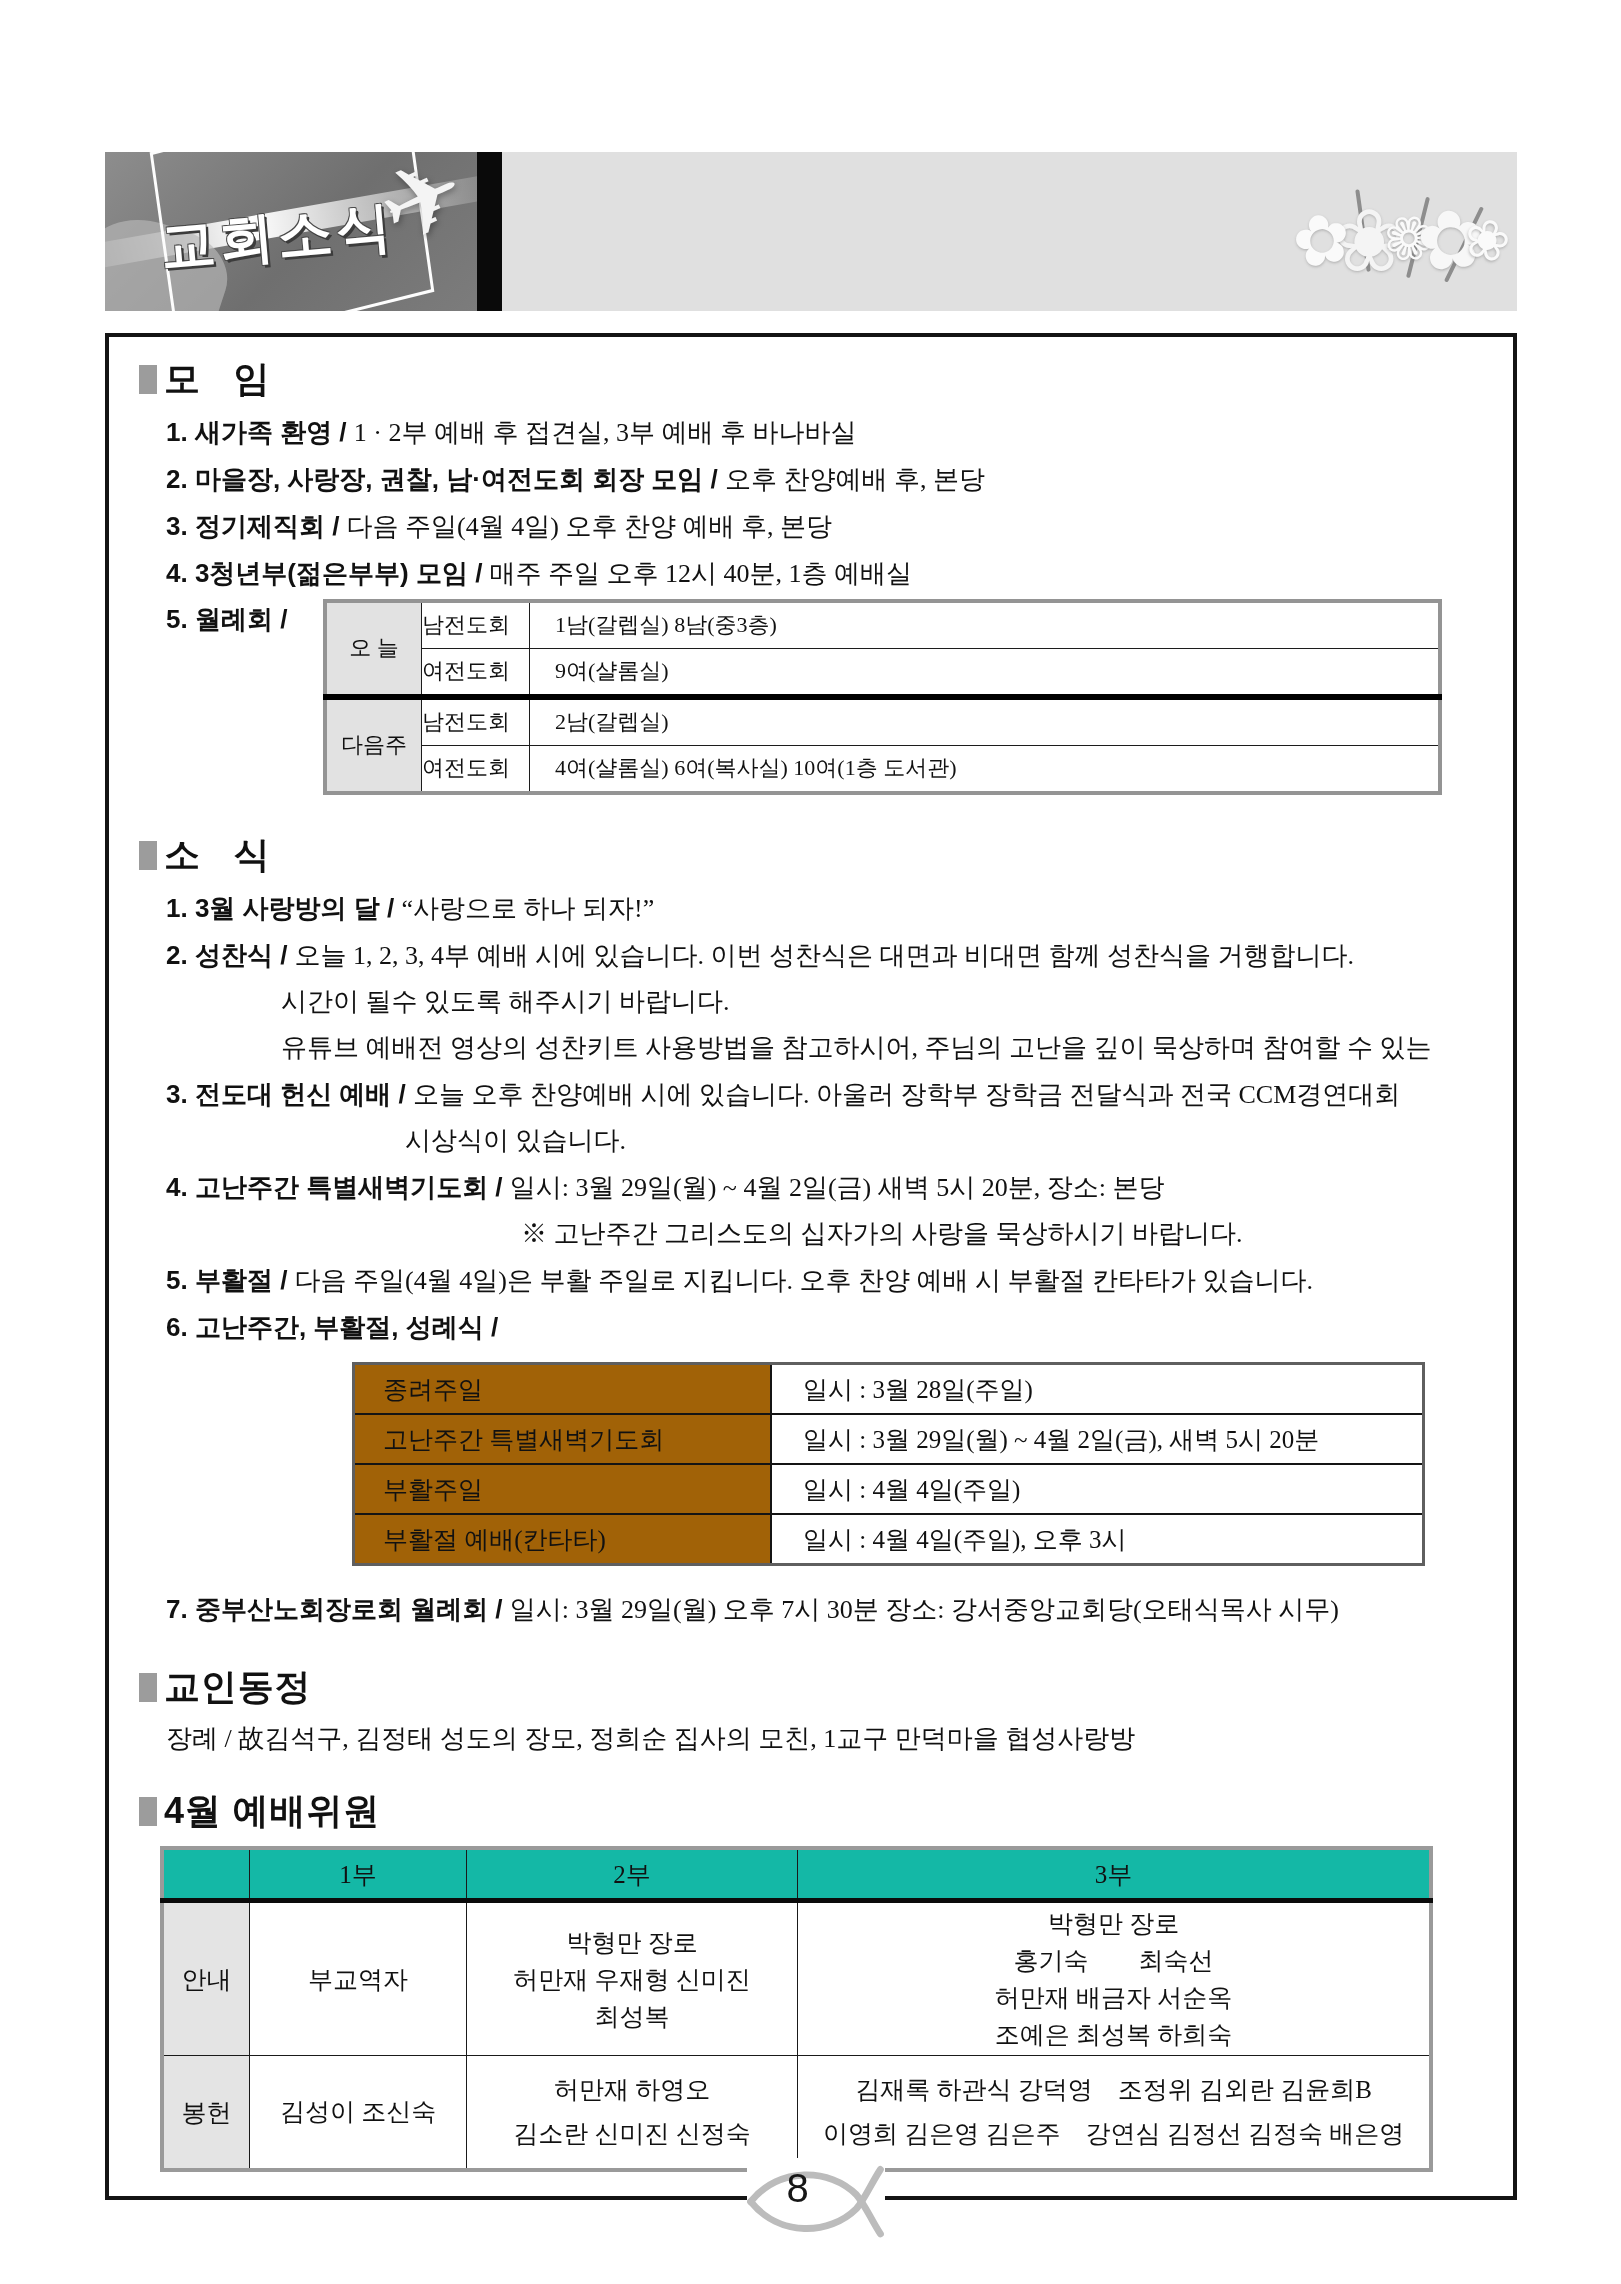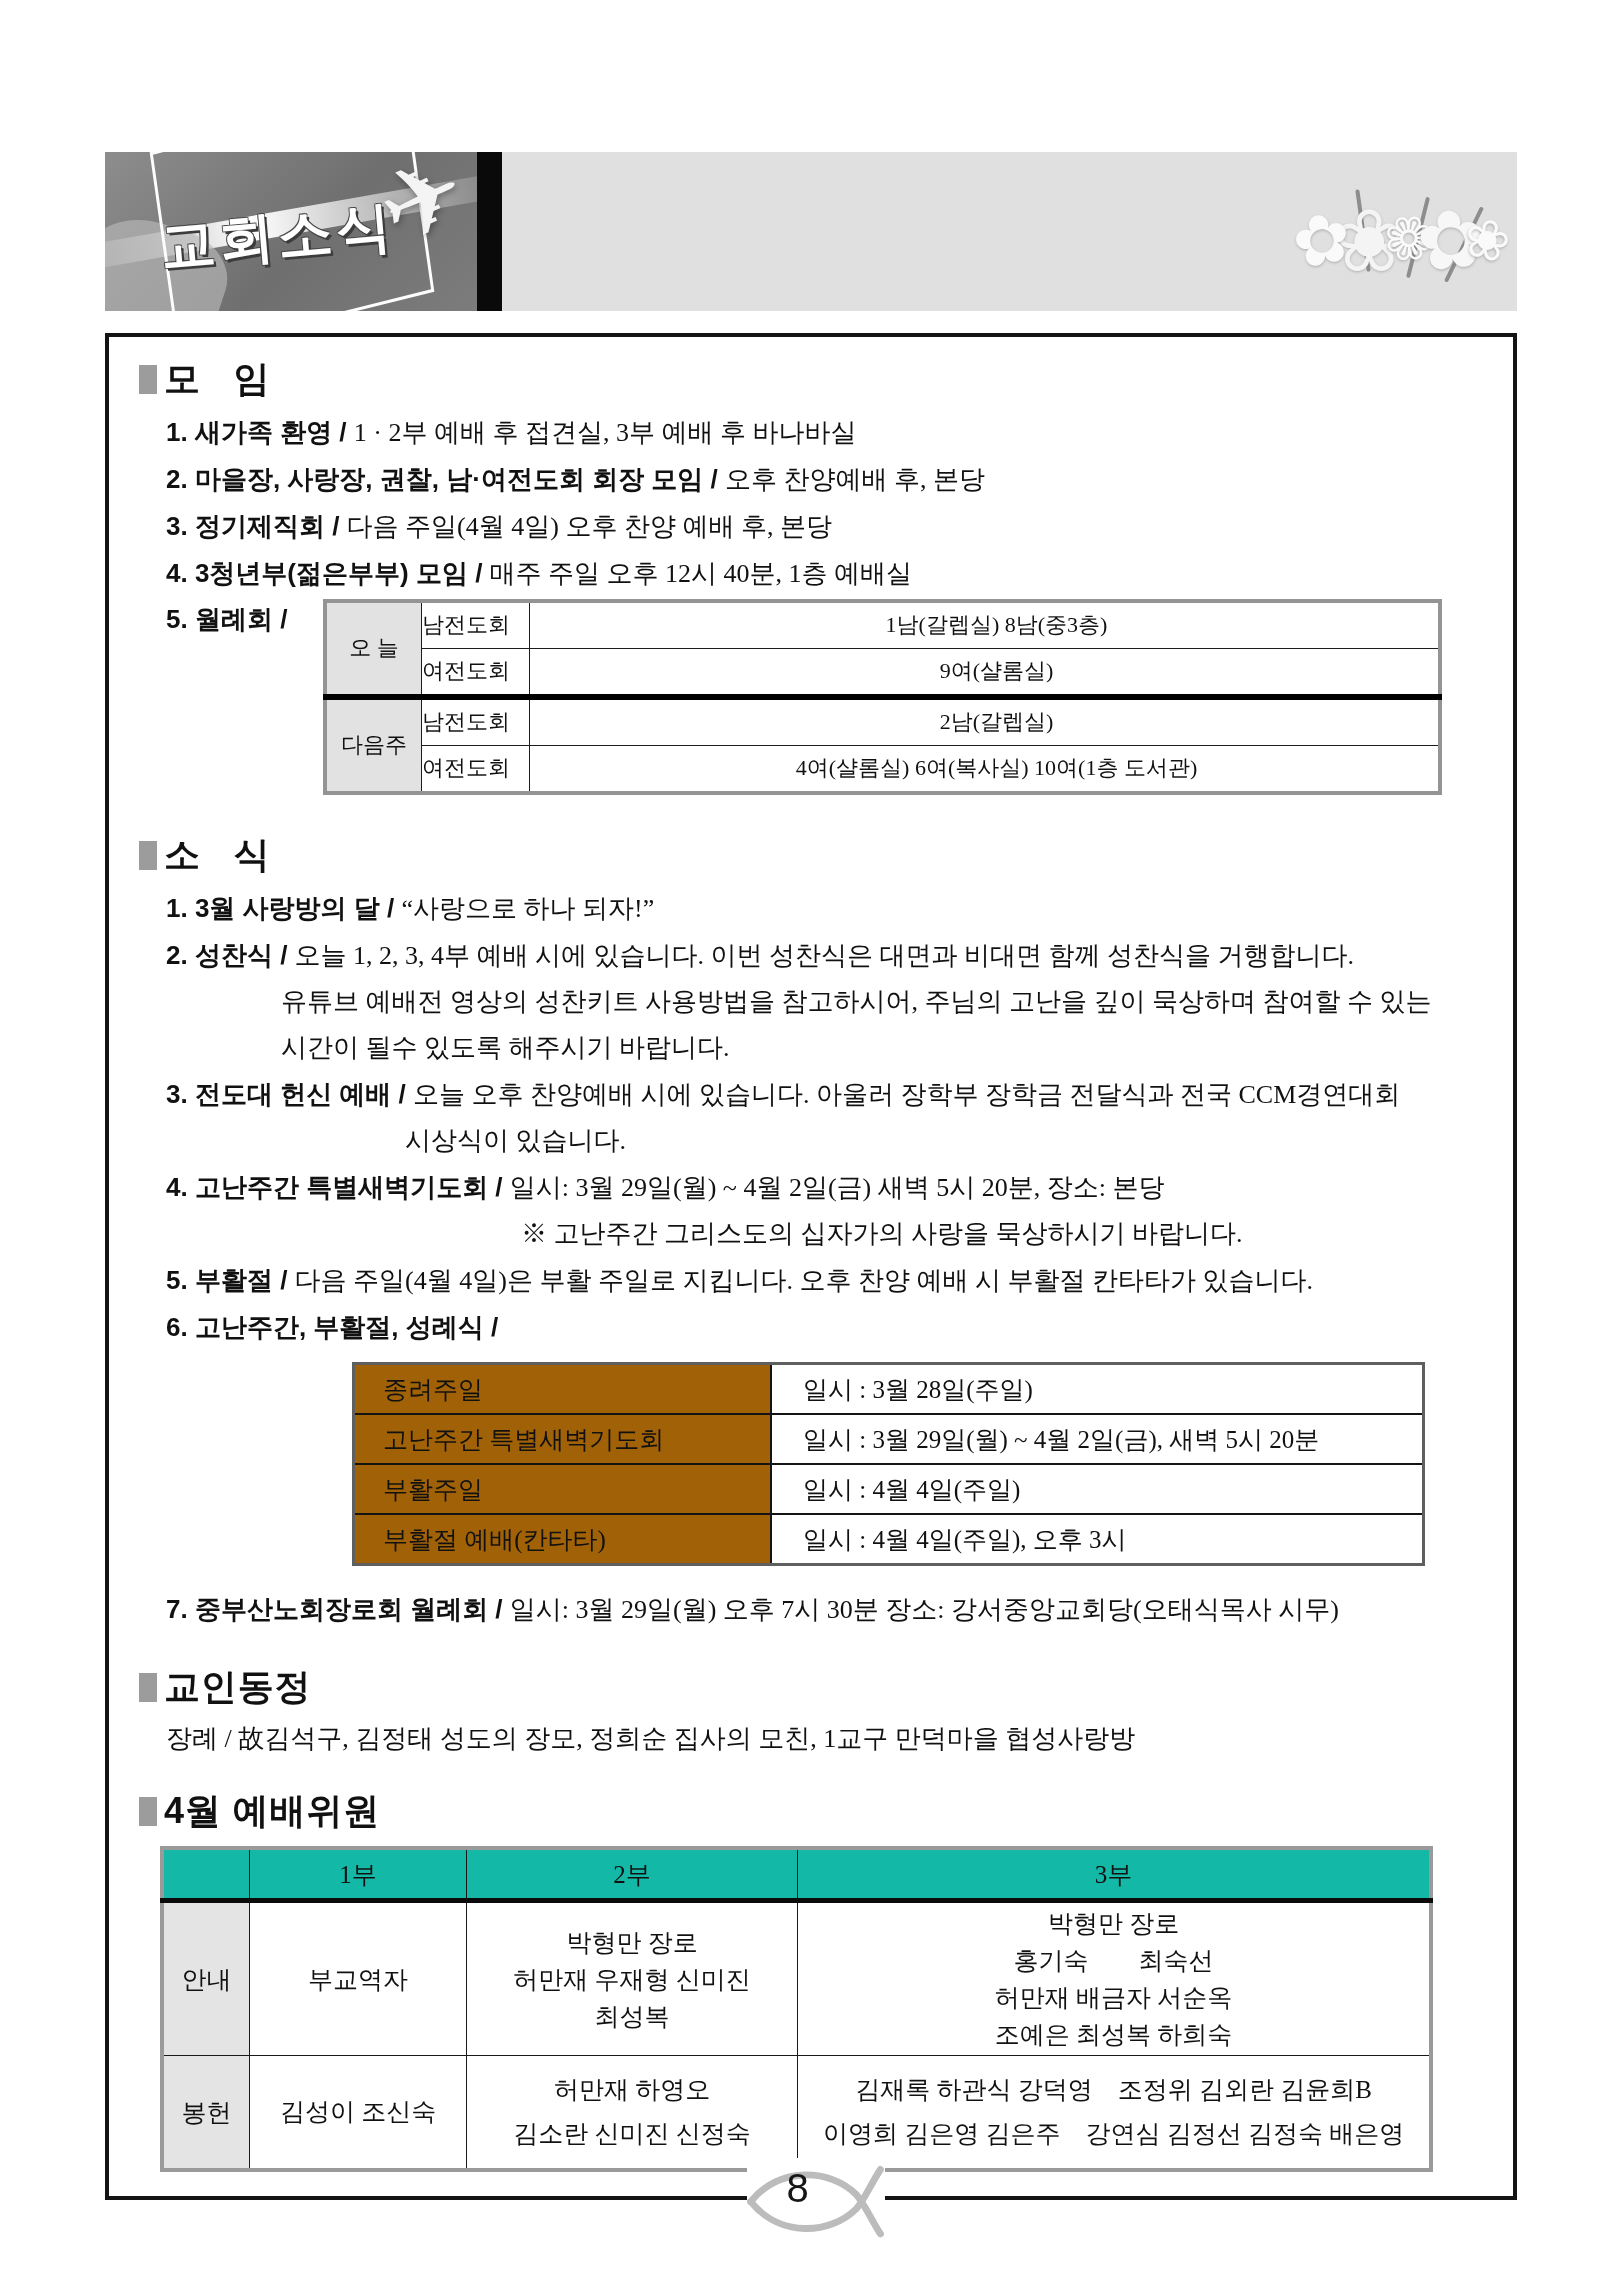--- a/index.html
+++ b/index.html
@@ -49,21 +49,21 @@
   .m-item{font-size:26px;line-height:47px;white-space:nowrap;}
   .lbl{font-weight:bold;font-family:"Liberation Sans",sans-serif;}
   .txt{font-family:"Liberation Serif",serif;}
 
   .m-item-5{display:flex;align-items:flex-start;margin-top:1.8px;}
   .m-item-5 .lbl{flex:0 0 157px;font-size:26px;line-height:41px;}
 
   
   .monthly-table{border-collapse:collapse;width:1119px;font-size:22px;
         font-family:"Liberation Serif",serif;border:4.1px solid #949494;}
-  .monthly-table td{border:1.8px solid #1c1c1c;height:45px;padding:0 0 0 25px;text-align:center;}
+  .monthly-table td{border:1.8px solid #1c1c1c;height:45px;padding:0 0 0 25px;}
   .monthly-table td.when{background:#e2e2e2;text-align:center;padding:0;width:94px;}
   .monthly-table td.grp{width:107px;padding:0;text-align:left;}
   .monthly-table tr.group-split td{border-top:6px solid #000;}
 
   .gap-news{margin-top:40px;}
   .n-list{margin:9.2px 0 0 27px;}
   .n-line{font-size:26px;line-height:46px;white-space:nowrap;}
   .ind-a{margin-left:115px;}
   .ind-b{margin-left:239px;}
   .ind-c{margin-left:355px;}
@@ -183,22 +183,22 @@
       <span>소   식</span>
     </div>
 
     <div class="n-list">
       <div class="n-line">
         <span class="lbl">1. 3월 사랑방의 달 / </span><span class="txt">“사랑으로 하나 되자!”</span>
       </div>
       <div class="n-line">
         <span class="lbl">2. 성찬식 / </span><span class="txt">오늘 1, 2, 3, 4부 예배 시에 있습니다. 이번 성찬식은 대면과 비대면 함께 성찬식을 거행합니다.</span>
       </div>
+      <div class="n-line ind-a txt">시간이 될수 있도록 해주시기 바랍니다.</div>
       <div class="n-line ind-a txt">유튜브 예배전 영상의 성찬키트 사용방법을 참고하시어, 주님의 고난을 깊이 묵상하며 참여할 수 있는</div>
-      <div class="n-line ind-a txt">시간이 될수 있도록 해주시기 바랍니다.</div>
       <div class="n-line">
         <span class="lbl">3. 전도대 헌신 예배 / </span><span class="txt">오늘 오후 찬양예배 시에 있습니다. 아울러 장학부 장학금 전달식과 전국 CCM경연대회</span>
       </div>
       <div class="n-line ind-b txt">시상식이 있습니다.</div>
       <div class="n-line">
         <span class="lbl">4. 고난주간 특별새벽기도회 / </span><span class="txt">일시: 3월 29일(월) ~ 4월 2일(금) 새벽 5시 20분, 장소: 본당</span>
       </div>
       <div class="n-line ind-c txt">※ 고난주간 그리스도의 십자가의 사랑을 묵상하시기 바랍니다.</div>
       <div class="n-line">
         <span class="lbl">5. 부활절 / </span><span class="txt">다음 주일(4월 4일)은 부활 주일로 지킵니다. 오후 찬양 예배 시 부활절 칸타타가 있습니다.</span>

